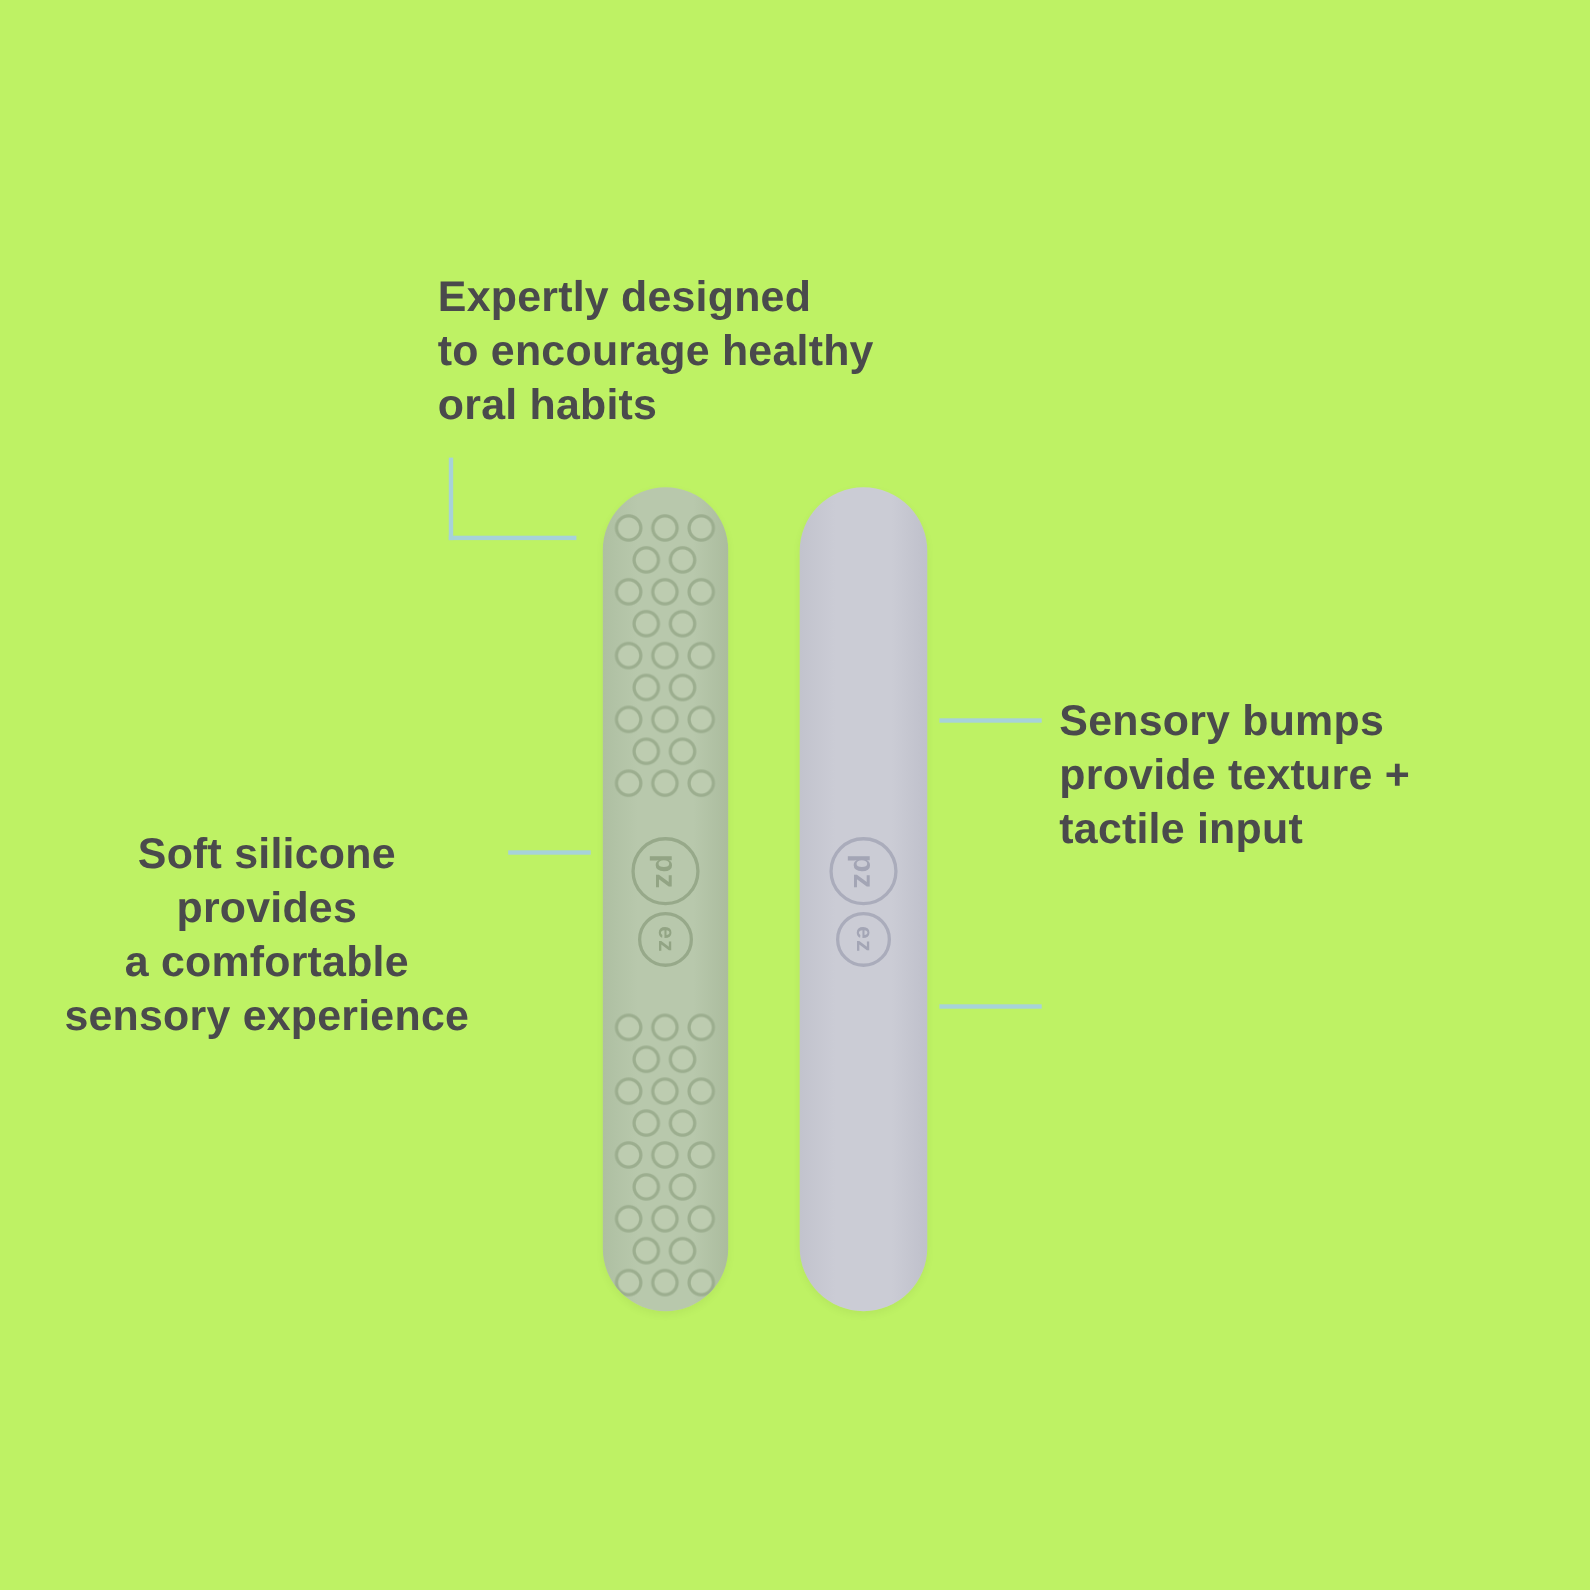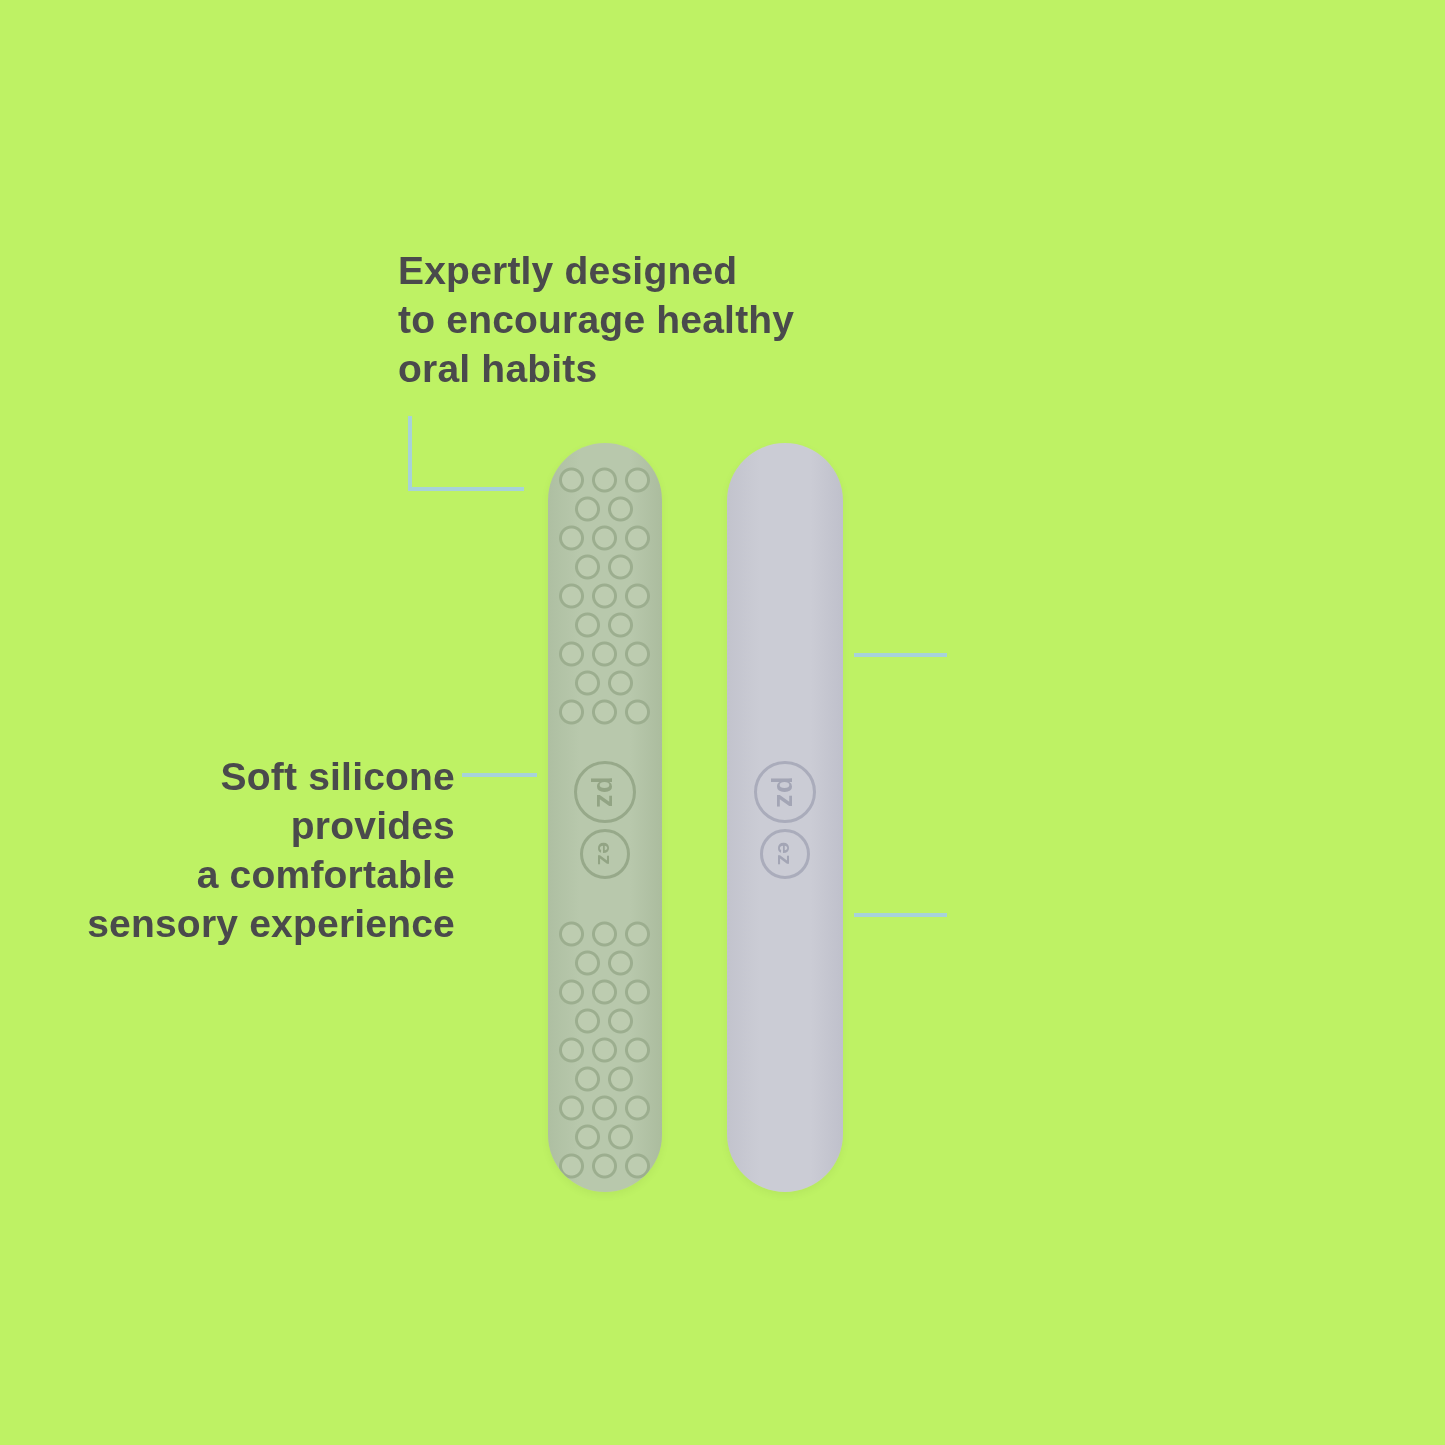--- a/index.html
+++ b/index.html
@@ -14,21 +14,21 @@
   
   .note {
     position: absolute;
     font-weight: 700;
     font-size: 39px;
     line-height: 49px;
     color: #4a4a4c;
     white-space: pre-line;
     letter-spacing: 0.2px;
   }
-  .note.right { text-align: right; }
+  .note.right { text-align: center; }
 
   
   .callout { position: absolute; }
   .callout.h { height: 4px; background: #a7d2d9; }
   .callout.elbow {
     border-left: 4px solid #a7d2d9;
     border-bottom: 4px solid #a7d2d9;
     background: transparent;
   }
 
@@ -90,20 +90,23 @@
 to encourage healthy
 oral habits</div>
   <div class="callout elbow" style="left:408px; top:416px; width:112px; height:71px;"></div>
 
   <div class="note right" style="left:30px; top:752px; width:425px;">Soft silicone
 provides
 a comfortable
 sensory experience</div>
   <div class="callout h" style="left:462px; top:773px; width:75px;"></div>
 
+  <div class="note" style="left:963px; top:631px;">Sensory bumps
+provide texture +
+tactile input</div>
   <div class="callout h" style="left:854px; top:653px; width:93px;"></div>
 
   <div class="callout h" style="left:854px; top:913px; width:93px;"></div>
 
   <div class="stick green">
     <div class="dots a top"></div>
     <div class="dots b top"></div>
     <div class="logo-circle logo-pz">
       <span>pz</span>
     </div>

